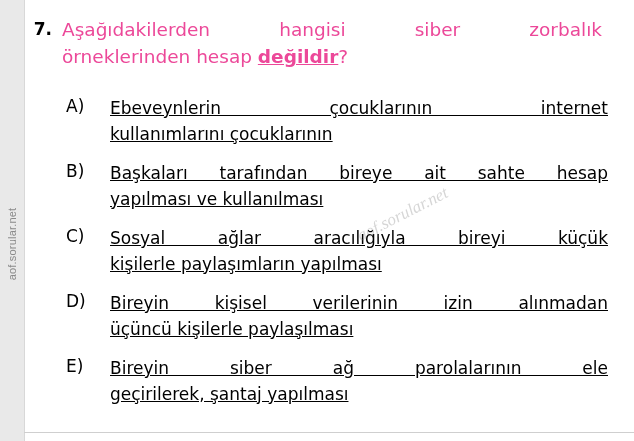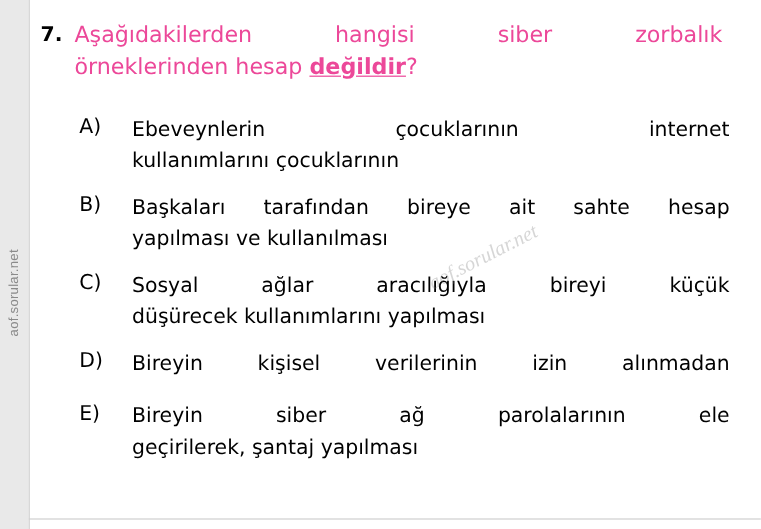--- a/index.html
+++ b/index.html
@@ -106,20 +106,21 @@
     width: 30px;
     font-size: 17px;
     color: #000;
   }
   .opt-text {
     margin-left: 44px;
     width: 498px;
     font-size: 17px;
     line-height: 1.5;
     color: #000;
+    text-decoration: underline;
   }
   .opt-line {
     display: block;
     text-align: justify;
     text-align-last: justify;
   }
   .opt-line.last {
     text-align-last: left;
   }
   
@@ -179,28 +180,29 @@
         <div class="opt-text">
           <span class="opt-line">Başkaları tarafından bireye ait sahte hesap</span>
           <span class="opt-line last">yapılması ve kullanılması</span>
         </div>
       </div>
 
       <div class="option">
         <div class="opt-letter">C)</div>
         <div class="opt-text">
           <span class="opt-line">Sosyal ağlar aracılığıyla bireyi küçük</span>
-          <span class="opt-line last">düşürecek kullanımlarını yapılması</span>
+          <span class="opt-line last">kişilerle paylaşımların yapılması</span>
         </div>
       </div>
 
       <div class="option">
         <div class="opt-letter">D)</div>
         <div class="opt-text">
           <span class="opt-line">Bireyin kişisel verilerinin izin alınmadan</span>
+          <span class="opt-line last">üçüncü kişilerle paylaşılması</span>
         </div>
       </div>
 
       <div class="option">
         <div class="opt-letter">E)</div>
         <div class="opt-text">
           <span class="opt-line">Bireyin siber ağ parolalarının ele</span>
           <span class="opt-line last">geçirilerek, şantaj yapılması</span>
         </div>
       </div>

